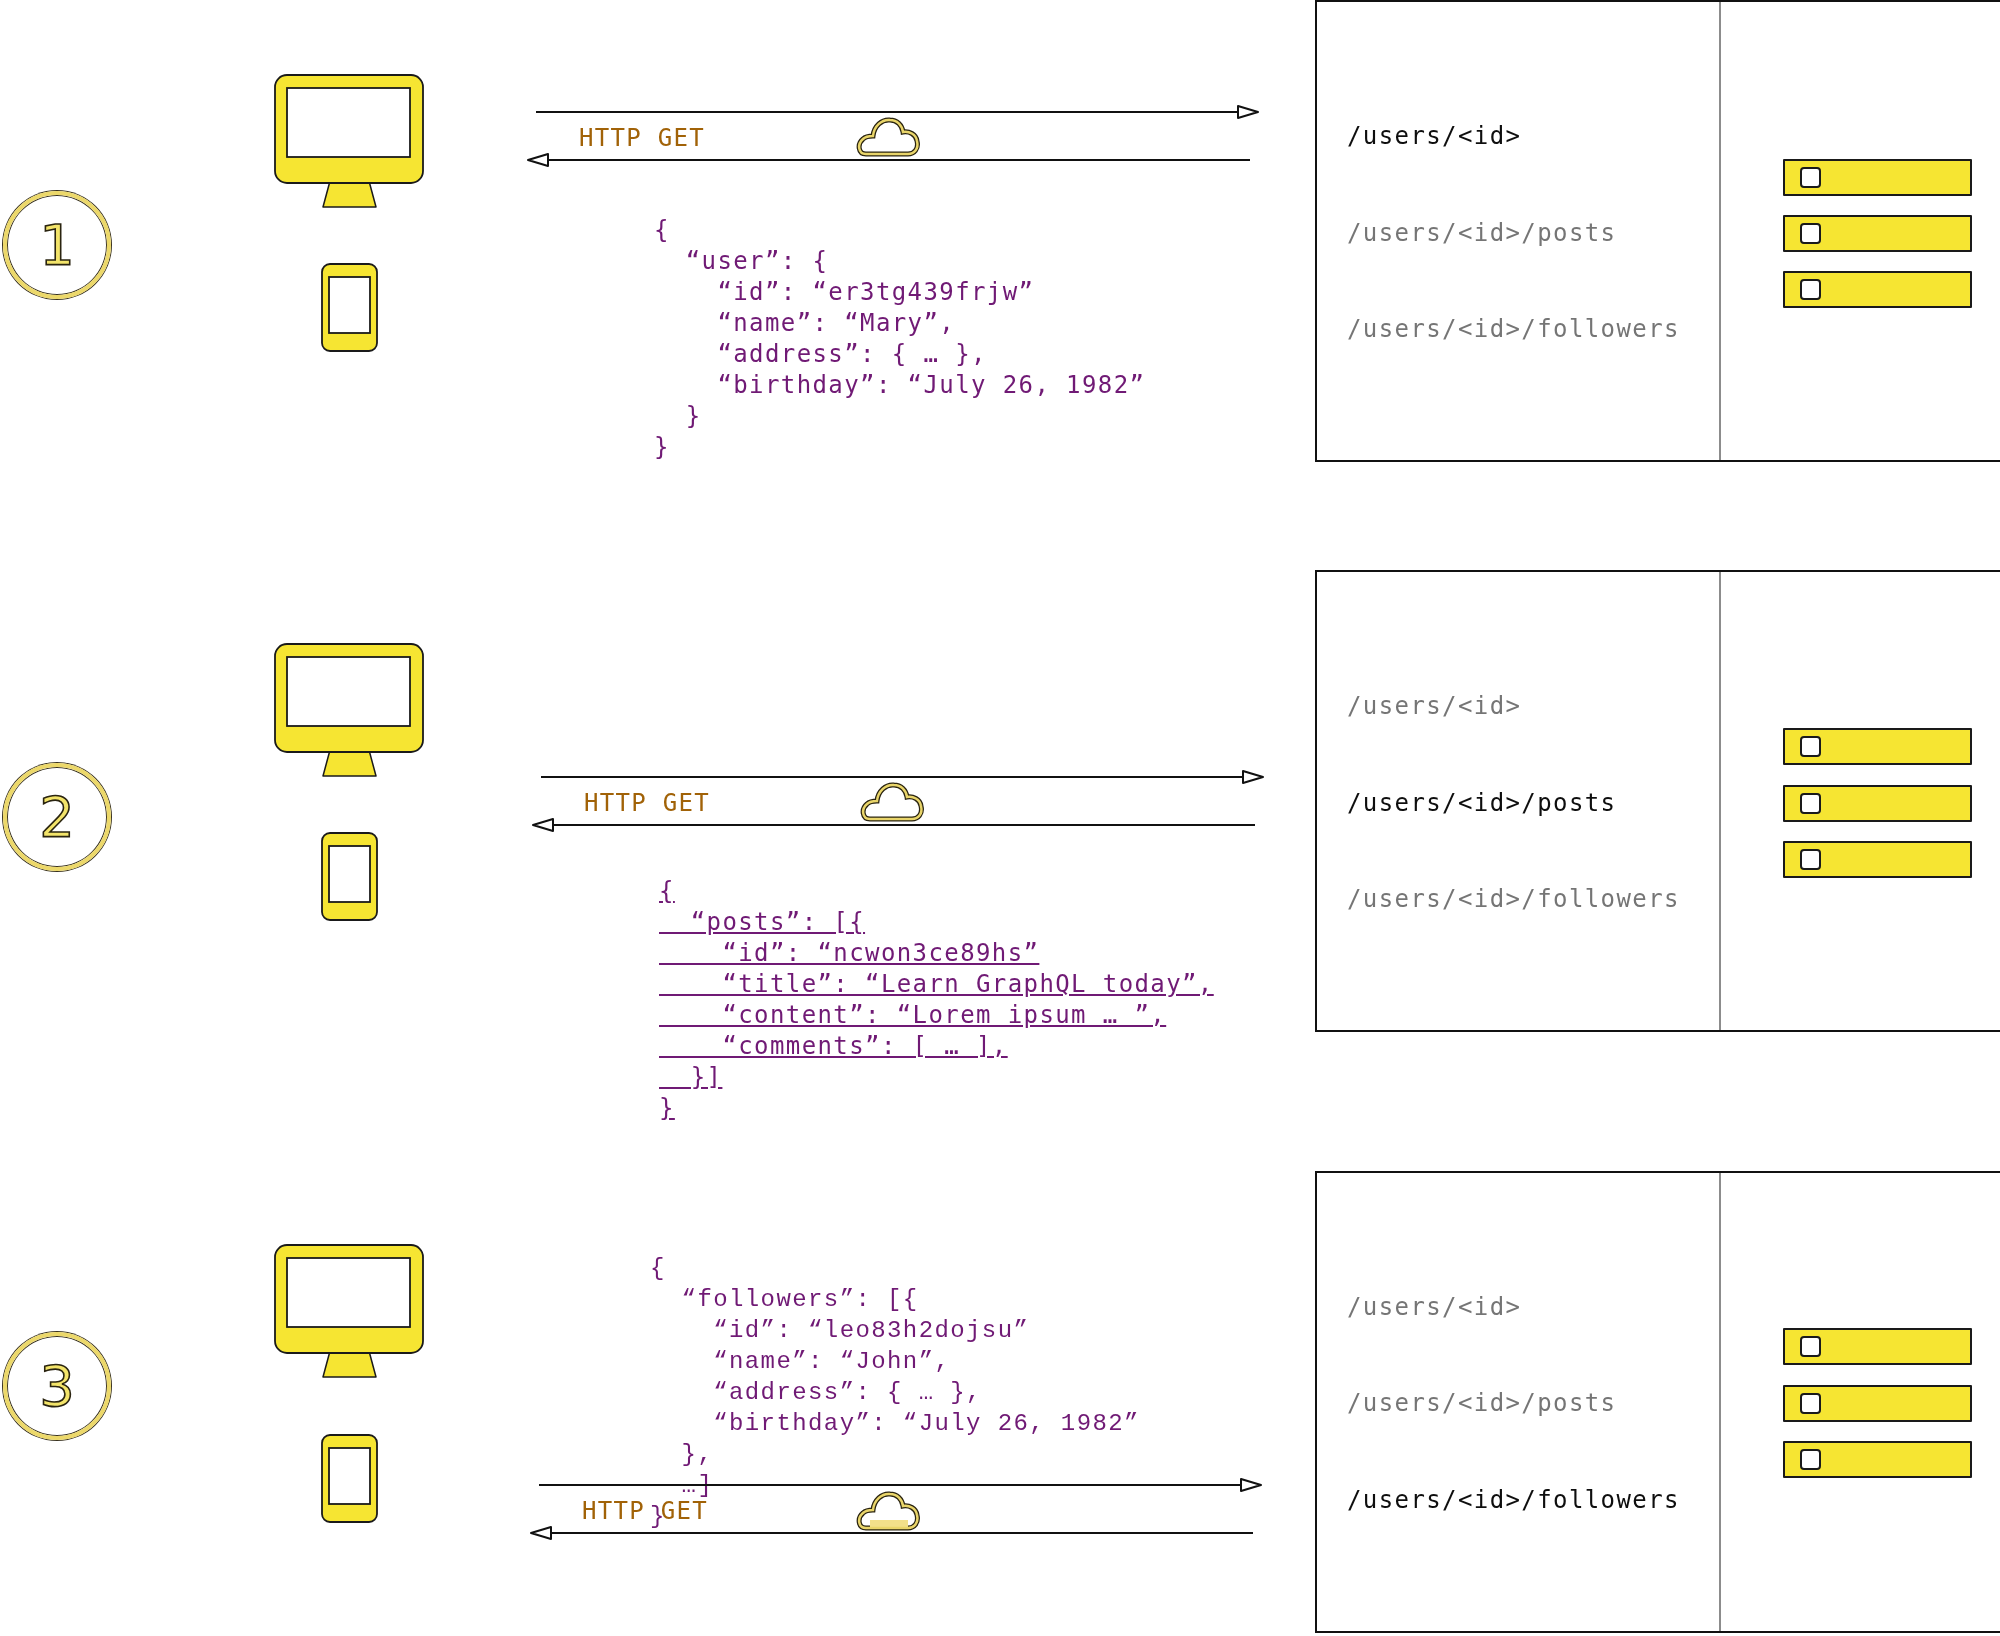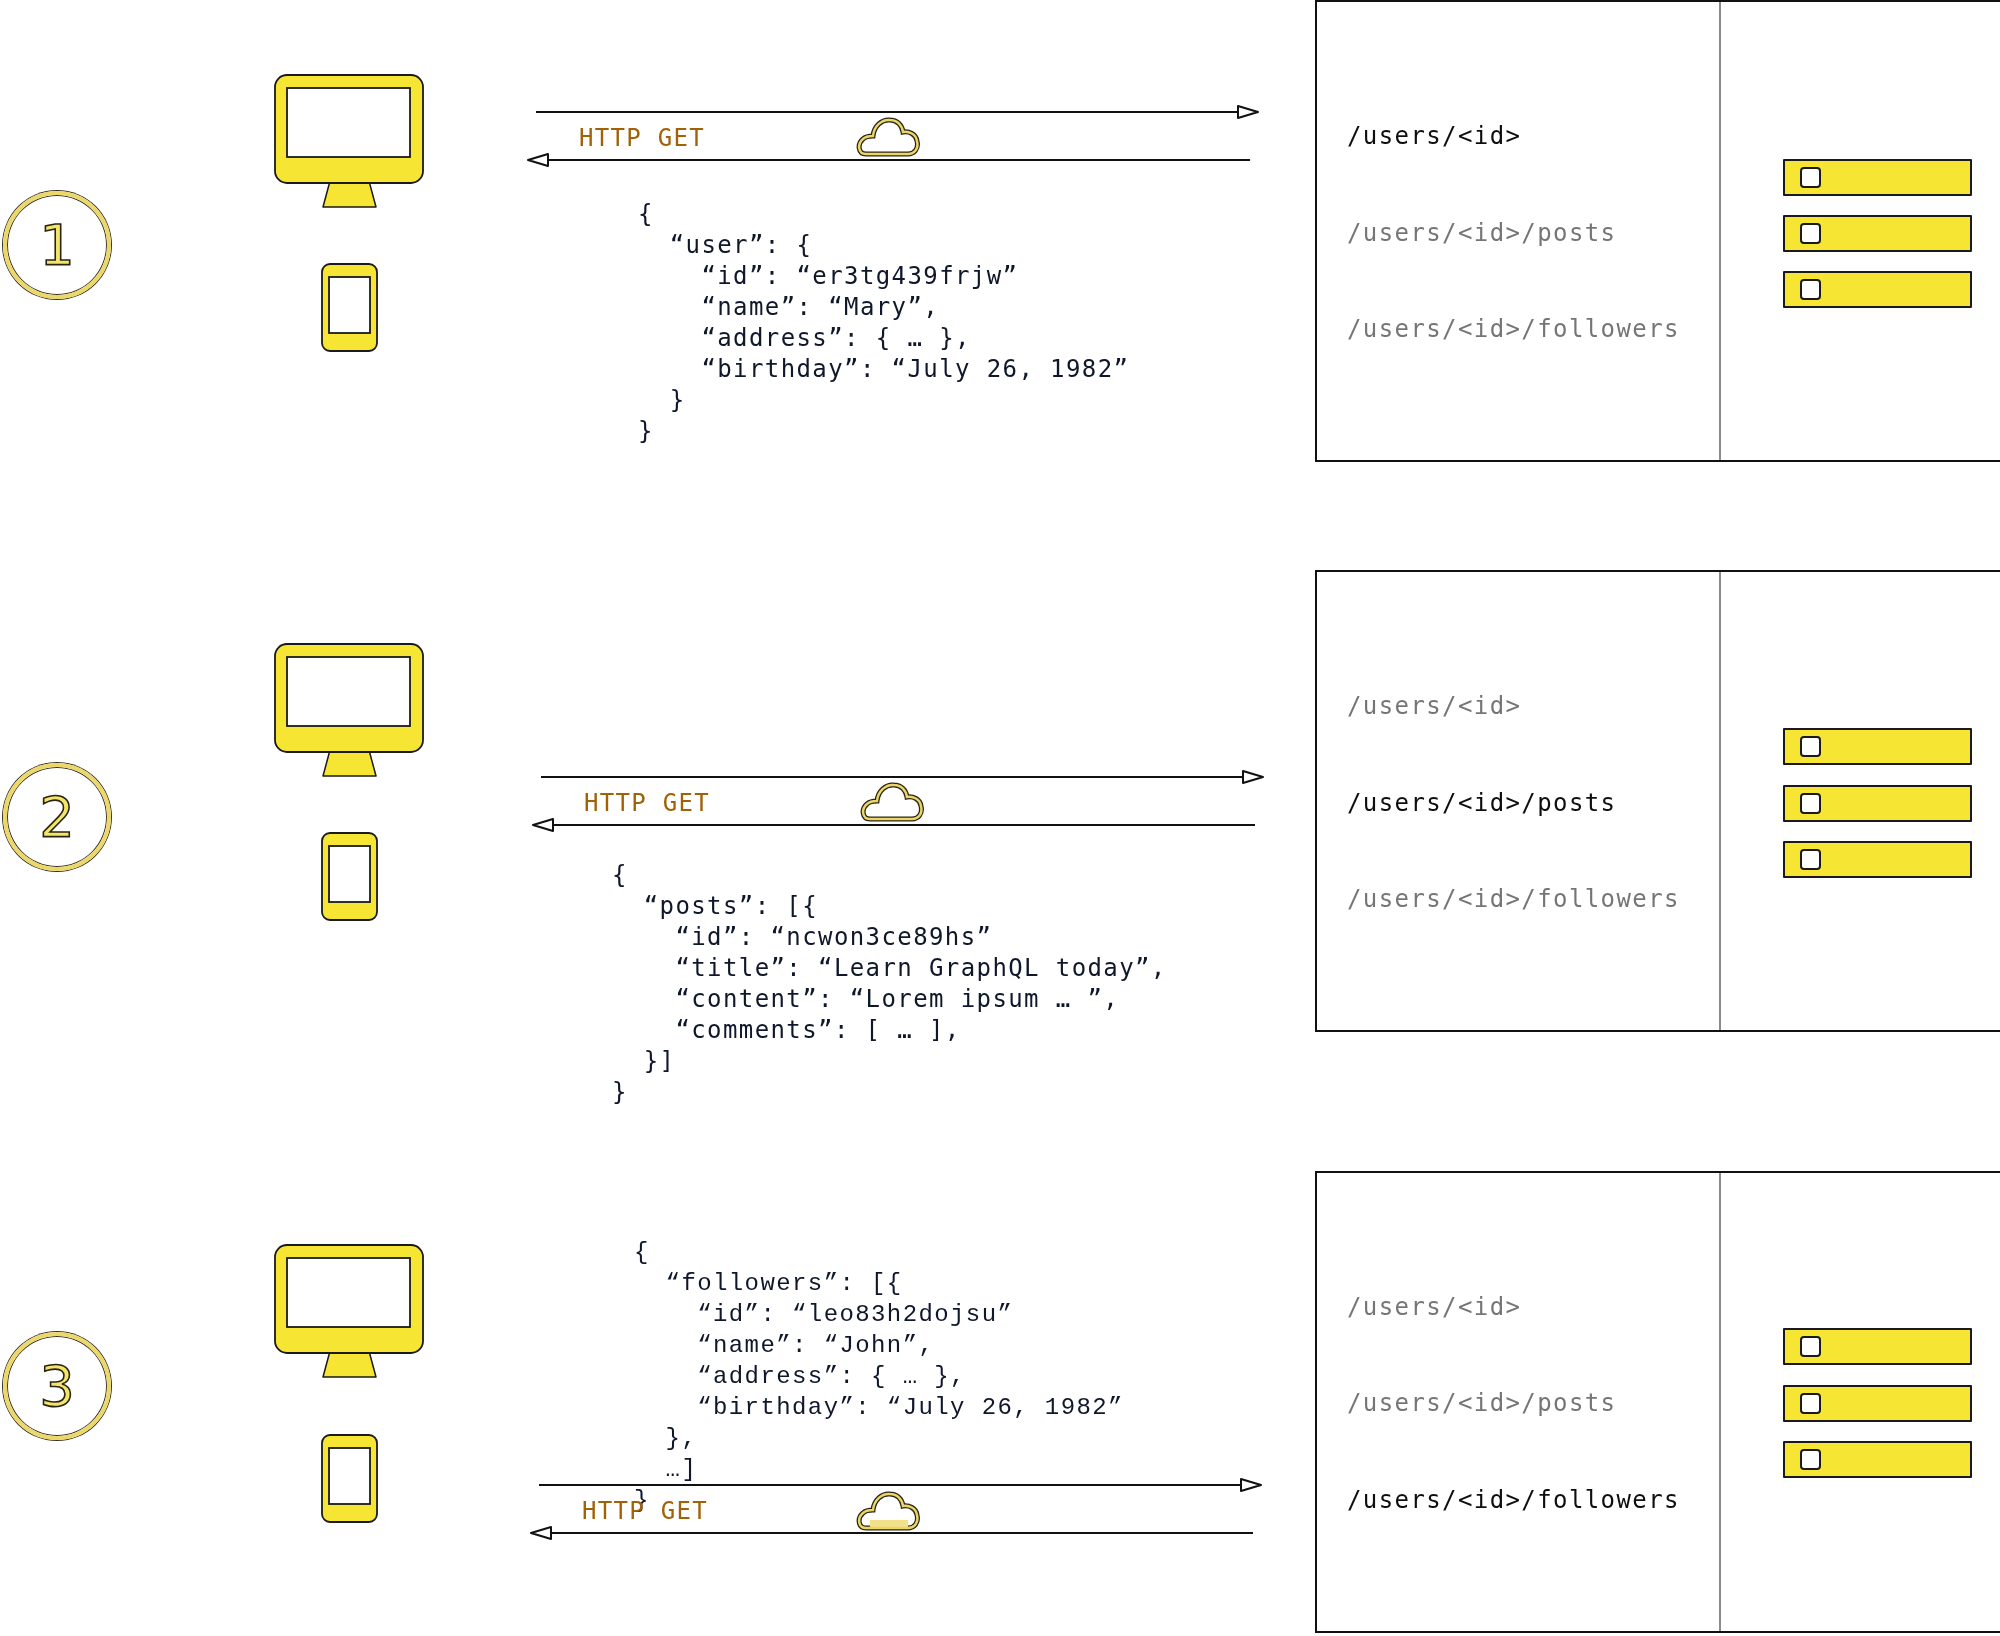--- a/index.html
+++ b/index.html
@@ -5,21 +5,21 @@
   html, body { margin:0; padding:0; background:#ffffff; }
   body { width:2000px; height:1636px; position:relative; overflow:hidden; font-family:"DejaVu Sans Mono", monospace; }
   .abs { position:absolute; }
   .step-circle { position:absolute; width:108px; height:108px; border-radius:50%;
     border:4px solid #ecd86a; box-shadow: 0 0 0 1px #3a3320, inset 0 0 0 1px #3a3320;
     display:flex; align-items:center; justify-content:center; box-sizing:border-box; }
   .step-num { font-family:"DejaVu Sans", sans-serif; font-size:56px; font-weight:400; color:#f3e46a;
     -webkit-text-stroke:1.6px #2a2410; line-height:1; }
   .device { position:absolute; }
   .http-label { position:absolute; font-size:24px; letter-spacing:1.3px; color:#a16207; line-height:1; }
-  .json { position:absolute; font-size:24px; letter-spacing:1.4px; color:#0f172a; white-space:pre; line-height:31px; margin:0; }
+  .json { position:absolute; font-size:24px; letter-spacing:1.4px; color:#701a75; white-space:pre; line-height:31px; margin:16px; }
   .panel { position:absolute; left:1315px; width:700px; height:462px; border:2.5px solid #111; border-right:none; box-sizing:border-box; background:#fff; }
   .panel-divider { position:absolute; left:402px; top:0; bottom:0; width:1.5px; background:#8c8c8c; }
   .route { position:absolute; left:30px; font-size:24px; letter-spacing:1.4px; line-height:1; white-space:pre; }
   .route.active { color:#0e0e0e; font-weight:400; }
   .route.inactive { color:#5e5e5e; font-family:"DejaVu Sans Mono", monospace; font-weight:300; opacity:.85; }
   .res-bar { position:absolute; left:466px; width:189px; height:37px; background:#f6e532; border:2px solid #1a1a1a; box-sizing:border-box; border-radius:1px; }
   .res-check { position:absolute; left:15px; top:6px; width:21px; height:21px; background:#fff; border:2px solid #1a1a1a; border-radius:4px; box-sizing:border-box; }
 </style>
 </head>
 <body>
@@ -97,21 +97,21 @@
     <path d="M718 6 L738 12 L718 18 Z" fill="#fff" stroke="#111" stroke-width="2" stroke-linejoin="round"></path>
     <line x1="16" y1="60" x2="730" y2="60" stroke="#111" stroke-width="2"></line>
     <path d="M28 54 L8 60 L28 66 Z" fill="#fff" stroke="#111" stroke-width="2" stroke-linejoin="round"></path>
   </svg>
   <svg class="abs" style="left:860px;top:779px;" width="66" height="44" viewBox="0 0 66 44">
     <path d="M10 40 C2 40 1 30 7 25 C10 22 14 22 17 22 C18 12 26 5 34 6 C41 6 46 11 47 18 C53 17 60 20 61 27 C63 35 58 40 52 40 Z" fill="#fff" stroke="#2a2410" stroke-width="5"></path>
     <path d="M10 40 C2 40 1 30 7 25 C10 22 14 22 17 22 C18 12 26 5 34 6 C41 6 46 11 47 18 C53 17 60 20 61 27 C63 35 58 40 52 40 Z" fill="none" stroke="#e9d56a" stroke-width="2.5"></path>
   </svg>
   <div class="http-label" style="left:584px;top:791px;">HTTP GET</div>
 
-  <pre class="json" style="left:612px;top:860px;"><span>{</span>
+  <pre class="json" style="left:643px;top:860px;text-decoration:underline;"><span>{</span>
 <span>  “posts”: [{</span>
 <span>    “id”: “ncwon3ce89hs”</span>
 <span>    “title”: “Learn GraphQL today”,</span>
 <span>    “content”: “Lorem ipsum … ”,</span>
 <span>    “comments”: [ … ],</span>
 <span>  }]</span>
 <span>}</span></pre>
 
   <div class="panel" style="top:570px;">
     <div class="route inactive" style="top:122px;">/users/&lt;id&gt;</div>

